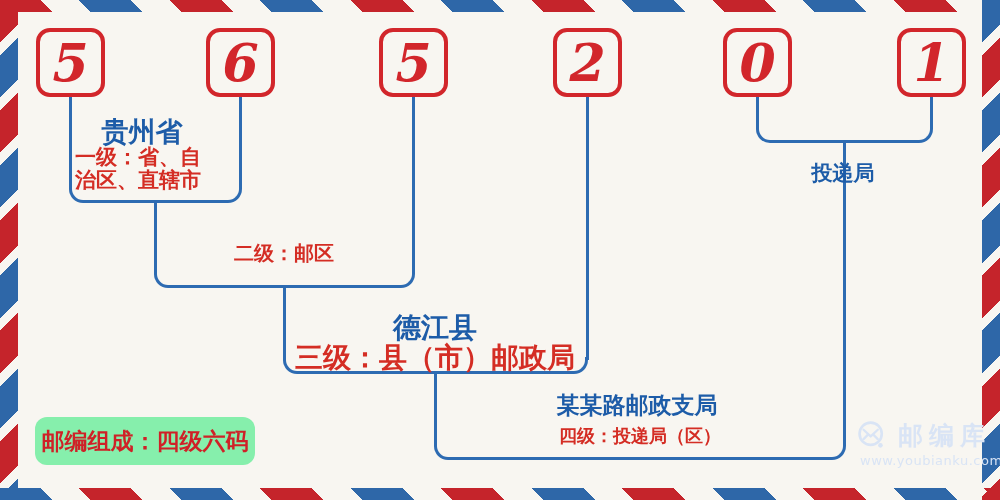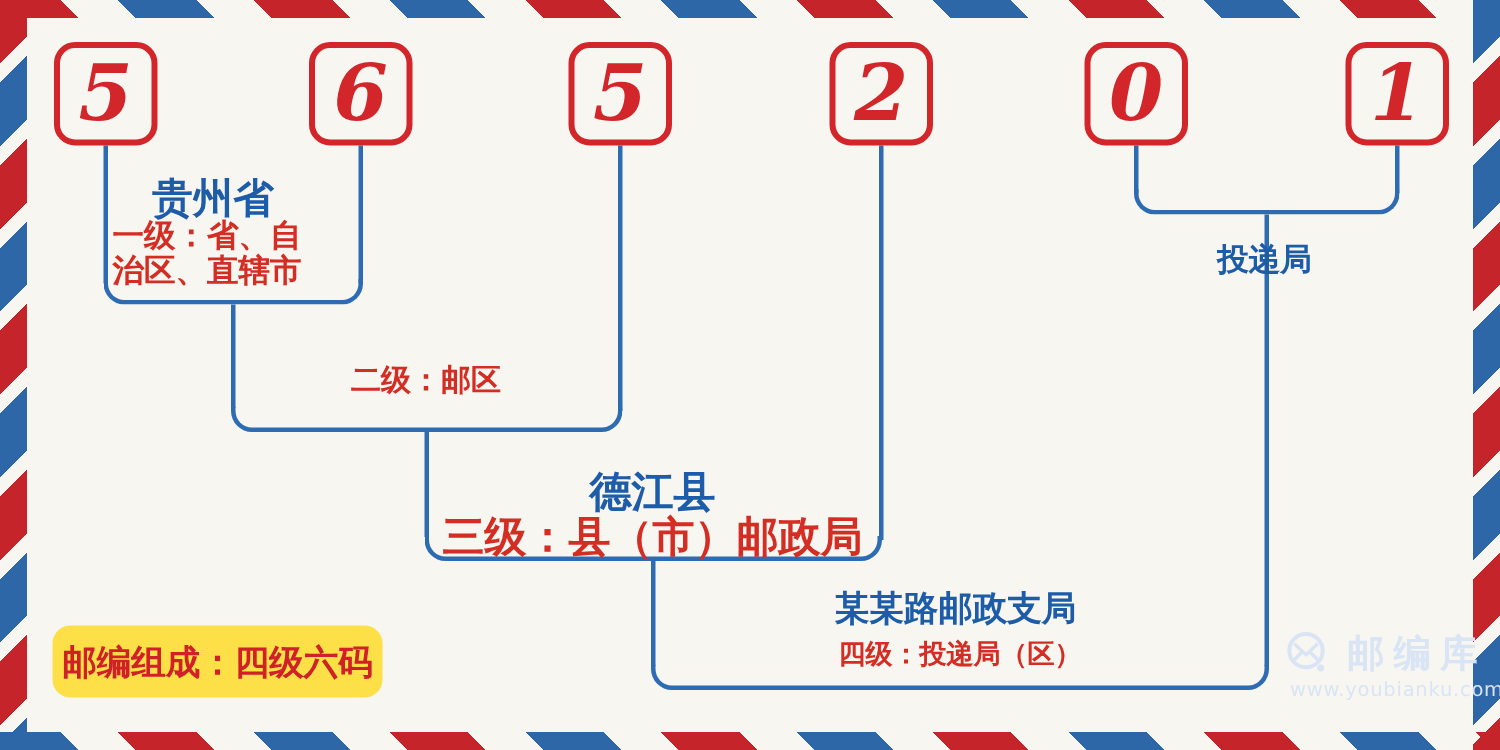--- a/index.html
+++ b/index.html
@@ -37,21 +37,21 @@
     border-radius:0 0 14px 14px;height:17px;
   }
   
   .lbl{position:absolute;z-index:4;white-space:nowrap;transform:translateX(-50%);text-align:center;}
   .lbl-blue{color:#1d5ca8;font-weight:bold;font-family:"Liberation Serif","DejaVu Serif",serif;}
   .lbl-red{color:#d42d24;font-weight:bold;font-family:"DejaVu Sans",sans-serif;}
   .wrap{white-space:normal;}
   
   .badge{
     position:absolute;left:35px;top:417px;width:220px;height:48px;z-index:4;
-    background:#fde047;border-radius:12px;
+    background:#86efac;border-radius:12px;
     display:flex;align-items:center;justify-content:center;
   }
   .badge span{
     color:#cf2127;font-weight:bold;font-size:23px;
     font-family:"Liberation Serif","DejaVu Serif",serif;white-space:nowrap;
   }
   
   .watermark{position:absolute;left:856px;top:419px;z-index:4;color:#d9e4f5;}
   .wm-row{display:flex;align-items:center;}
   .wm-brand{font-size:25px;font-weight:bold;letter-spacing:6px;margin-left:10px;

